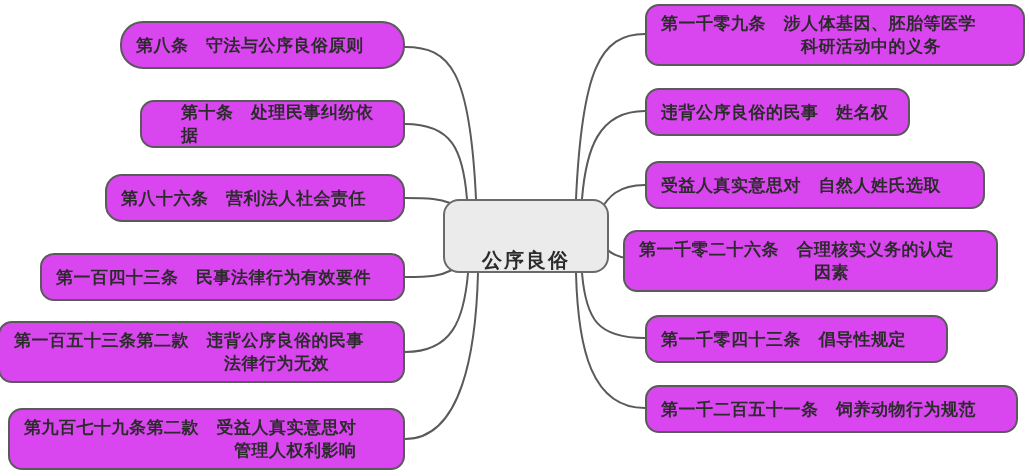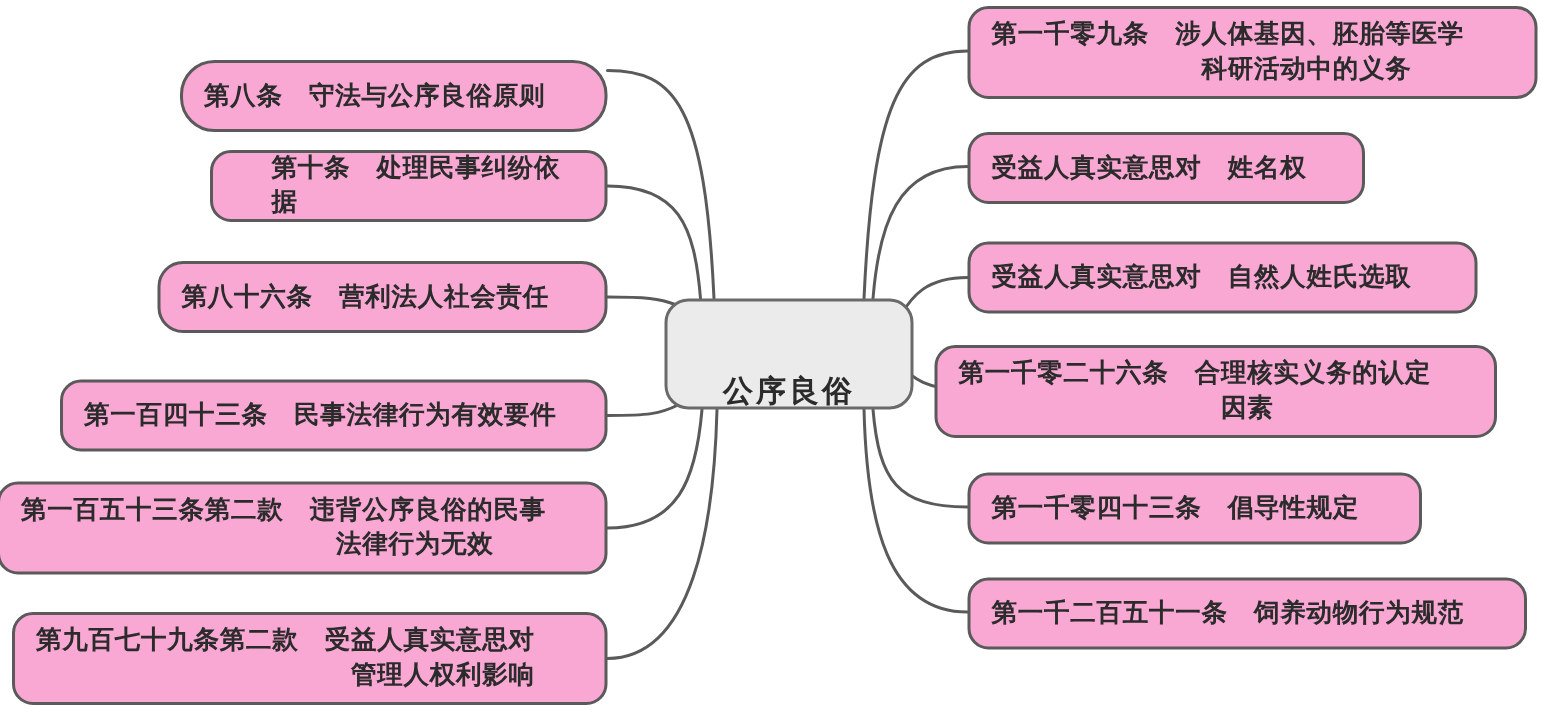--- a/index.html
+++ b/index.html
@@ -21,21 +21,21 @@
     top: 0;
     width: 1029px;
     height: 476px;
     pointer-events: none;
   }
   .node {
     position: absolute;
     box-sizing: border-box;
     border: 2px solid #5a5a5a;
     border-radius: 14px;
-    background: #f9a8d4;
+    background: #d946ef;
     display: flex;
     align-items: center;
     justify-content: flex-end;
     z-index: 2;
   }
   .node-inner {
     display: block;
     width: 100%;
     padding: 0 14px;
     font-size: 17px;
@@ -83,21 +83,21 @@
       <path d="M645,260 C618,260 608,252 600,243"></path>
       <path d="M645,338 C598,338 586,320 582,273"></path>
       <path d="M645,408 C592,408 578,350 576,273"></path>
     </g>
   </svg>
 
   <div class="node center" style="left:443px; top:199px; width:166px; height:74px;">
     <span class="node-inner">公序良俗</span>
   </div>
 
-  <div class="node align-left" style="left:120px; top:40px; width:285px; height:48px;border-radius:23px;">
+  <div class="node align-left" style="left:120px; top:21px; width:285px; height:48px;border-radius:23px;">
     <span class="node-inner">第八条　守法与公序良俗原则</span>
   </div>
 
   <div class="node align-left" style="left:140px; top:100px; width:265px; height:48px;padding-left:25px;">
     <span class="node-inner">第十条　处理民事纠纷依据</span>
   </div>
 
   <div class="node align-left" style="left:105px; top:174px; width:300px; height:48px;border-radius:17px;">
     <span class="node-inner">第八十六条　营利法人社会责任</span>
   </div>
@@ -115,21 +115,21 @@
     <span class="node-inner">第九百七十九条第二款　受益人真实意思对
 　　　　　　　　　　　　管理人权利影响</span>
   </div>
 
   <div class="node two-line" style="left:645px; top:4px; width:380px; height:62px;">
     <span class="node-inner">第一千零九条　涉人体基因、胚胎等医学
 　　　　　　　　科研活动中的义务</span>
   </div>
 
   <div class="node align-left" style="left:645px; top:88px; width:265px; height:48px;">
-    <span class="node-inner">受益人真实意思对　姓名权</span>
+    <span class="node-inner">违背公序良俗的民事　姓名权</span>
   </div>
 
   <div class="node align-left" style="left:645px; top:161px; width:340px; height:48px;">
     <span class="node-inner">受益人真实意思对　自然人姓氏选取</span>
   </div>
 
   <div class="node two-line" style="left:623px; top:230px; width:375px; height:62px;">
     <span class="node-inner">第一千零二十六条　合理核实义务的认定
 　　　　　　　　　　因素</span>
   </div>

